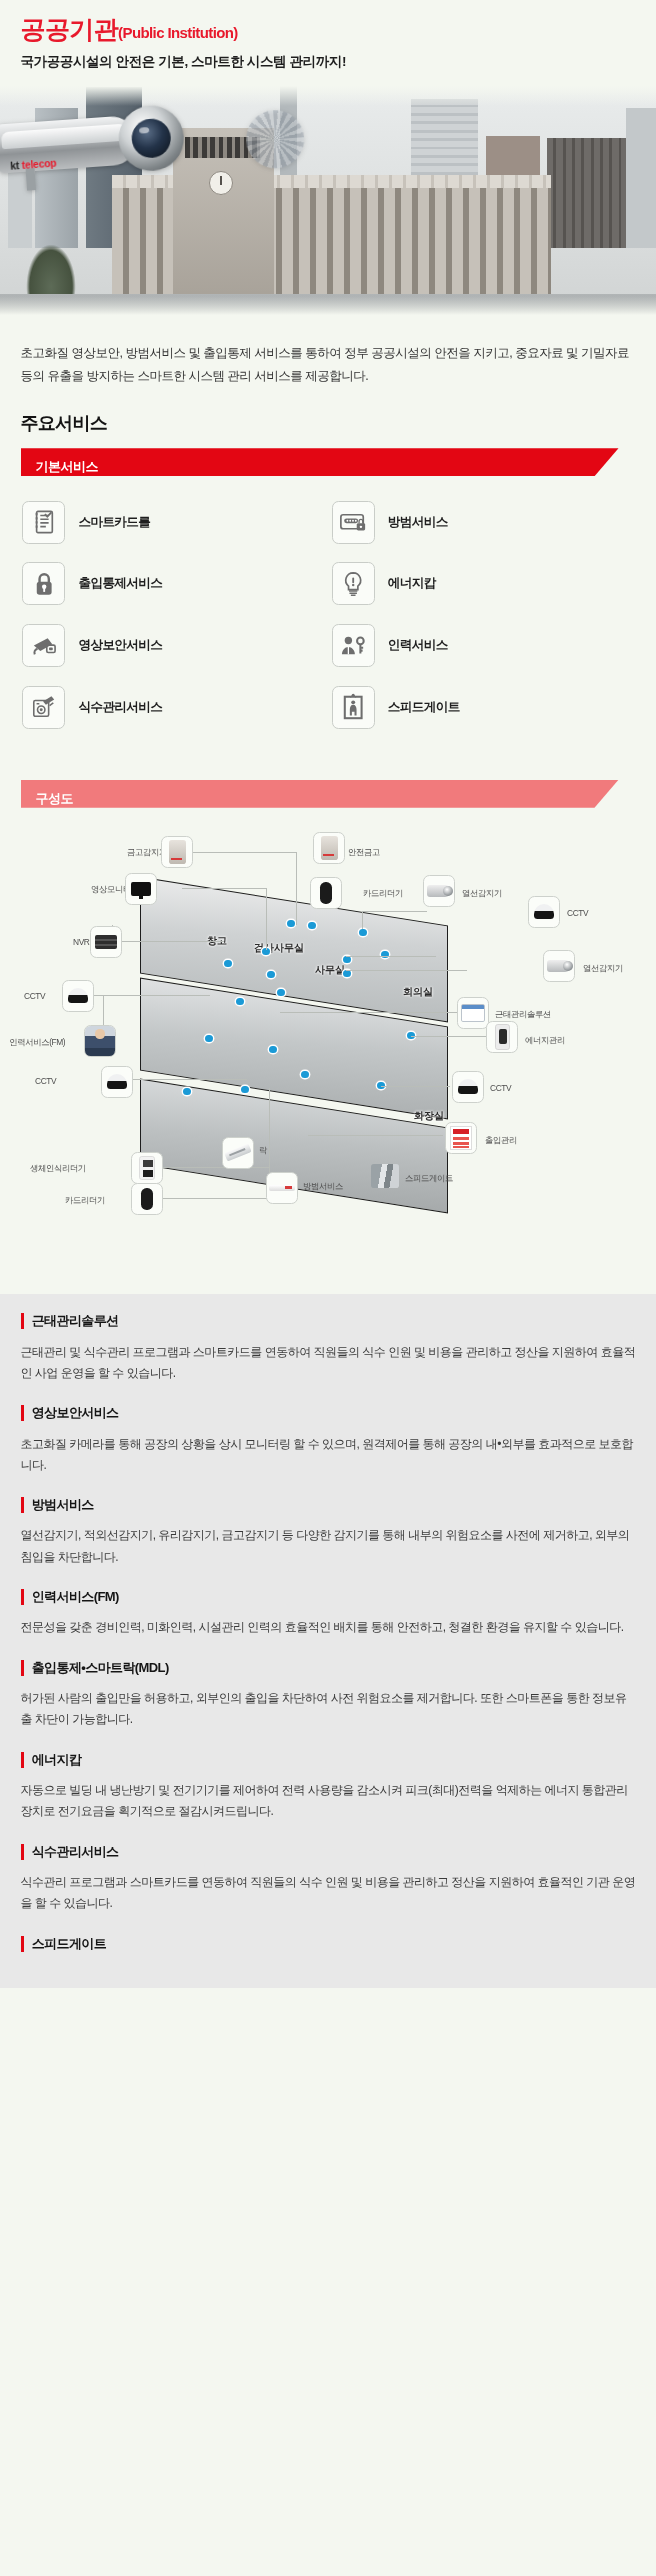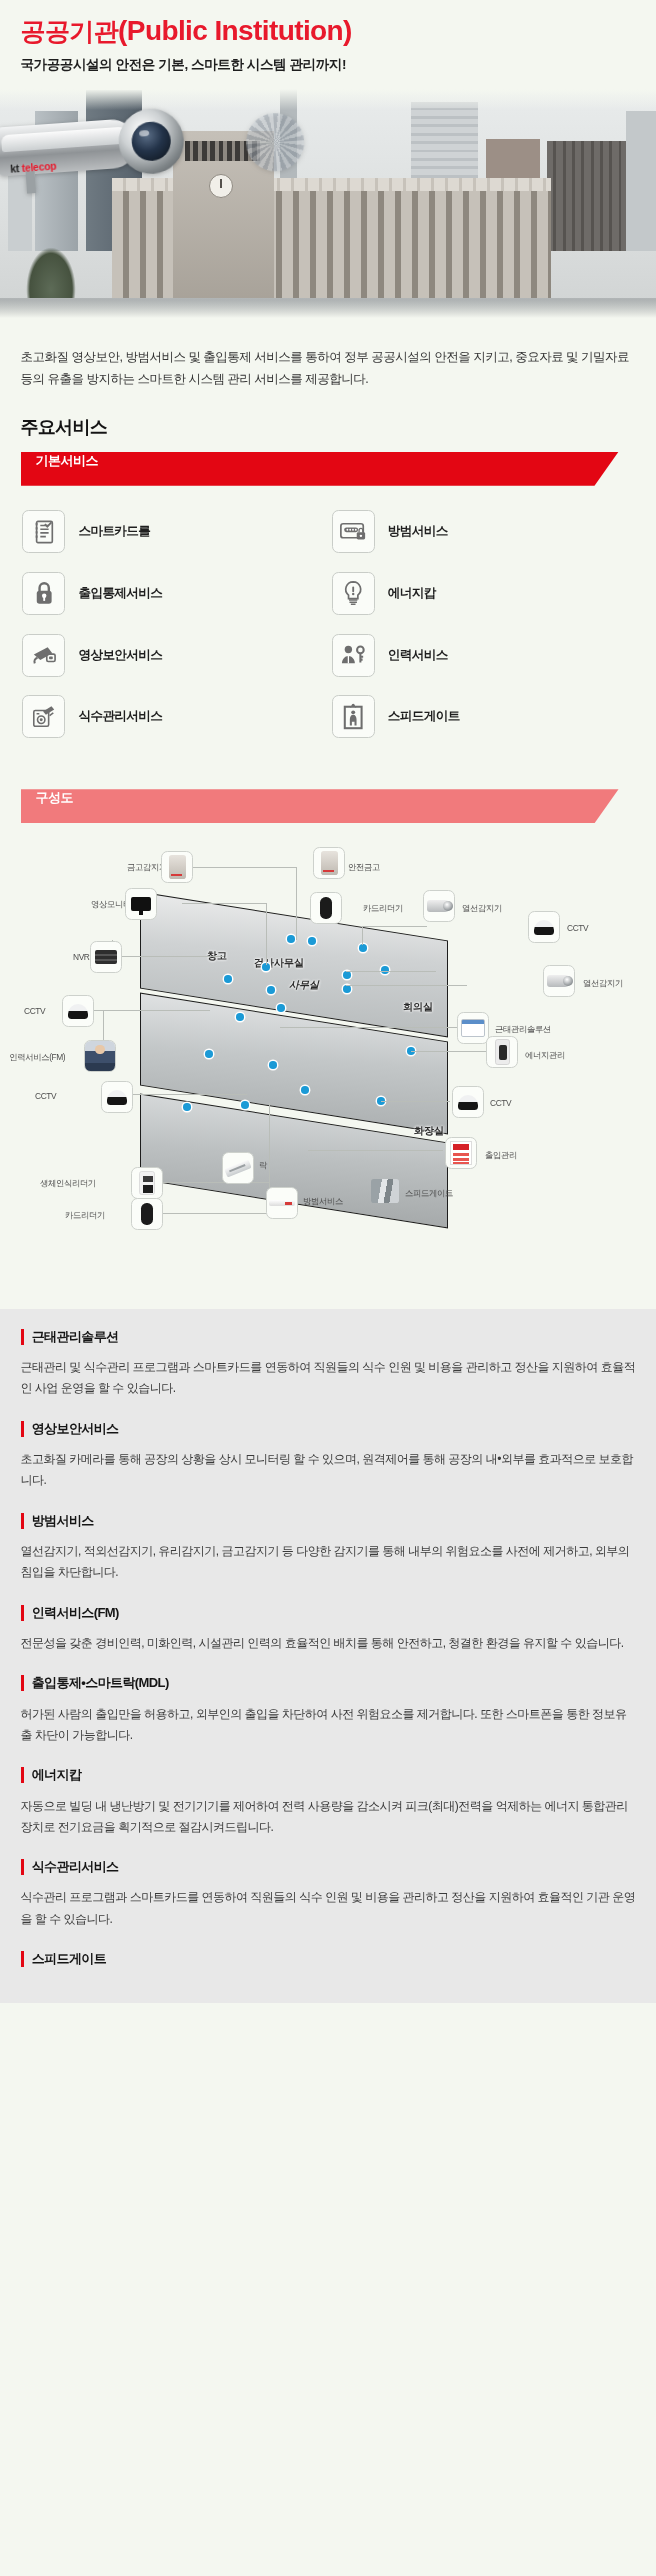--- a/index.html
+++ b/index.html
@@ -13,21 +13,21 @@
     -webkit-font-smoothing: antialiased;
   }
   .page { width: 656px; position: relative; background:#f4f7f0; }
 
   
   .header { padding: 15px 20.5px 9.3px 20.5px; background:#f4f7f0; }
   .title {
     font-size: 25px; font-weight: 800; color:#e8192c; letter-spacing:-0.6px;
     line-height:1.15; margin:0 0 9.3px 0;
   }
-  .title .en { font-size: 28px; }
+  .title .en { font-size: 15px; }
   .subtitle {
     font-size: 13.5px; font-weight: 700; color:#1e1e1e;
     letter-spacing:-0.4px; margin:0 0 5.6px 0;
   }
 
   
   .hero {
     position: relative; width: 656px; height: 229px; overflow:hidden;
     background: linear-gradient(#dfe3e4 0%, #d2d6d7 42%, #c6cacb 100%);
   }
@@ -95,22 +95,22 @@
   }
 
   
   .sec-title {
     margin: 18.7px 0 13px 20.5px; font-size:18px; font-weight:800;
     letter-spacing:-0.7px; color:#141414;
   }
 
   
   .ribbon {
-    position:relative; height:34px; margin:0 0 0 20.5px; width:598px;
-    display:flex; align-items:flex-start;
+    position:relative; height:28px; margin:0 0 0 20.5px; width:598px;
+    display:flex; align-items:flex-end;
     background:#e30613;
     clip-path: polygon(0 0, 100% 0, calc(100% - 24px) 100%, 0 100%);
   }
   .ribbon.light { background:#f17a7c; }
   .ribbon span {
     padding-left:15px; color:#fff; font-size:13px; font-weight:700; letter-spacing:-0.5px;
   }
 
   
   .svc-grid {
@@ -373,21 +373,21 @@
 
   <div class="diagram-wrap">
 
     <div class="bld">
       <div class="floor f-top"></div>
       <div class="floor f-mid"></div>
       <div class="floor f-bot"></div>
     </div>
     <div class="room-lbl" style="left:207px; top:126px;">창고</div>
     <div class="room-lbl" style="left:254px; top:133px;">검사사무실</div>
-    <div class="room-lbl" style="left:289px; top:155px;font-style:italic;">사무실</div>
+    <div class="room-lbl" style="left:315px; top:155px;">사무실</div>
     <div class="room-lbl" style="left:403px; top:177px;">회의실</div>
     <div class="room-lbl" style="left:414px; top:301px;">화장실</div>
 
     <div class="dot" style="left:287px; top:112px;"></div>
     <div class="dot" style="left:308px; top:114px;"></div>
     <div class="dot" style="left:359px; top:121px;"></div>
     <div class="dot" style="left:381px; top:143px;"></div>
     <div class="dot" style="left:262px; top:140px;"></div>
     <div class="dot" style="left:224px; top:152px;"></div>
     <div class="dot" style="left:267px; top:163px;"></div>
@@ -449,21 +449,21 @@
     <div class="d-label" style="left:35px; top:268px;">CCTV</div>
     <div class="d-chip" style="left:101px; top:258px;">
       <div class="chip-dome"></div>
       </div>
 
     <div class="d-label" style="left:9.3px; top:229px;">인력서비스(FM)</div>
     <div class="d-chip" style="left:84px; top:217px;">
       <div class="chip-person"></div>
       </div>
 
-    <div class="d-label" style="left:40px; top:355px;">생체인식리더기</div>
+    <div class="d-label" style="left:30px; top:355px;">생체인식리더기</div>
     <div class="d-chip" style="left:131px; top:344px;">
       <div class="chip-reader"></div>
       </div>
 
     <div class="d-label" style="left:65px; top:387px;">카드리더기</div>
     <div class="d-chip" style="left:131px; top:375px;">
       <div class="chip-card"></div>
       </div>
 
     <div class="d-chip" style="left:222px; top:329px;">

